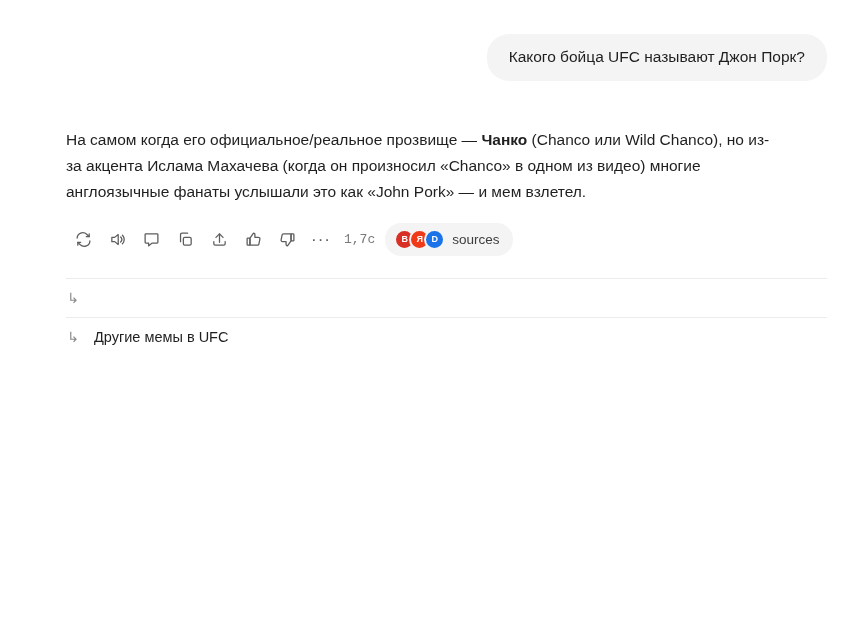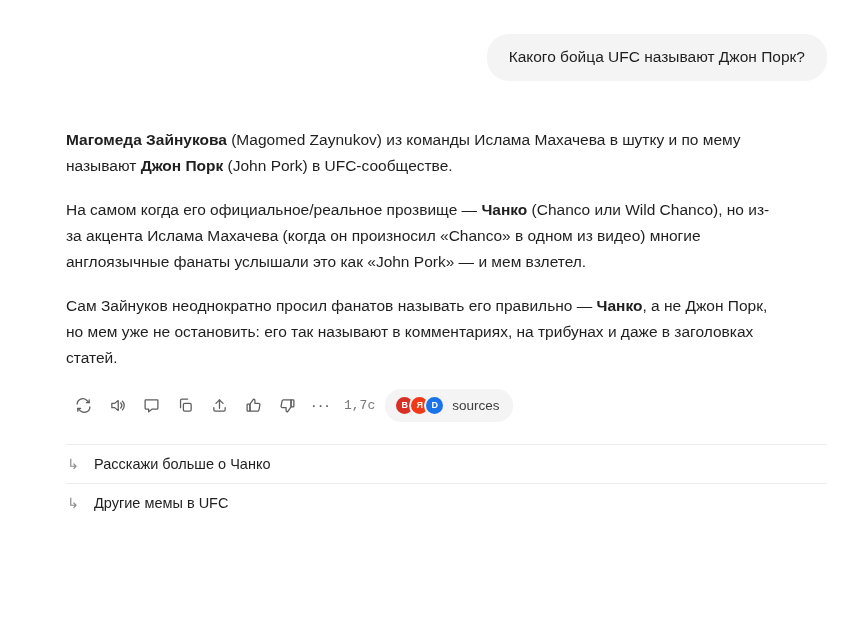--- a/index.html
+++ b/index.html
@@ -139,23 +139,21 @@
 </head>
 <body>
 
 <div class="chat">
 
   <div class="user-row">
     <div class="user-bubble">Какого бойца UFC называют Джон Порк?</div>
   </div>
 
   <div class="answer">
-    <p><span class="b">Магомеда Зайнукова</span><span> (Magomed Zaynukov) из команды Ислама Махачева в шутку и по мему называют </span><span class="b">Джон Порк</span><span> (John Pork) в UFC-сообществе.</span></p>
     <p><span>На самом когда его официальное/реальное прозвище — </span><span class="b">Чанко</span><span> (Chanco или Wild Chanco), но из-за акцента Ислама Махачева (когда он произносил «Chanco» в одном из видео) многие англоязычные фанаты услышали это как «John Pork» — и мем взлетел.</span></p>
-    <p><span>Сам Зайнуков неоднократно просил фанатов называть его правильно — </span><span class="b">Чанко</span><span>, а не Джон Порк, но мем уже не остановить: его так называют в комментариях, на трибунах и даже в заголовках статей.</span></p>
   </div>
 
   <div class="actions">
     <div class="act" title="regenerate">
       <svg width="17" height="17" viewBox="0 0 24 24" fill="none" stroke="currentColor" stroke-width="1.8" stroke-linecap="round" stroke-linejoin="round">
         <path d="M3 10a8 8 0 0 1 13.5-5.5L20 8"></path>
           <path d="M20 4v4h-4"></path>
         <path d="M21 14a8 8 0 0 1-13.5 5.5L4 16"></path>
           <path d="M4 20v-4h4"></path>
       </svg>
@@ -208,21 +206,20 @@
         <span class="fav" style="background:#1a73e8">D</span>
       </span>
       <span>sources</span>
     </div>
   </div>
 
   <div class="suggestions">
     <div class="sep" style="margin-left:0;margin-right:0;"></div>
     <div class="suggestion">
       <span class="arrow">↳</span>
-      <span>Расскажи больше о Чанко</span>
     </div>
     <div class="sep" style="margin-left:0;margin-right:0;"></div>
     <div class="suggestion">
       <span class="arrow">↳</span>
       <span>Другие мемы в UFC</span>
     </div>
   </div>
 
 </div>
 

